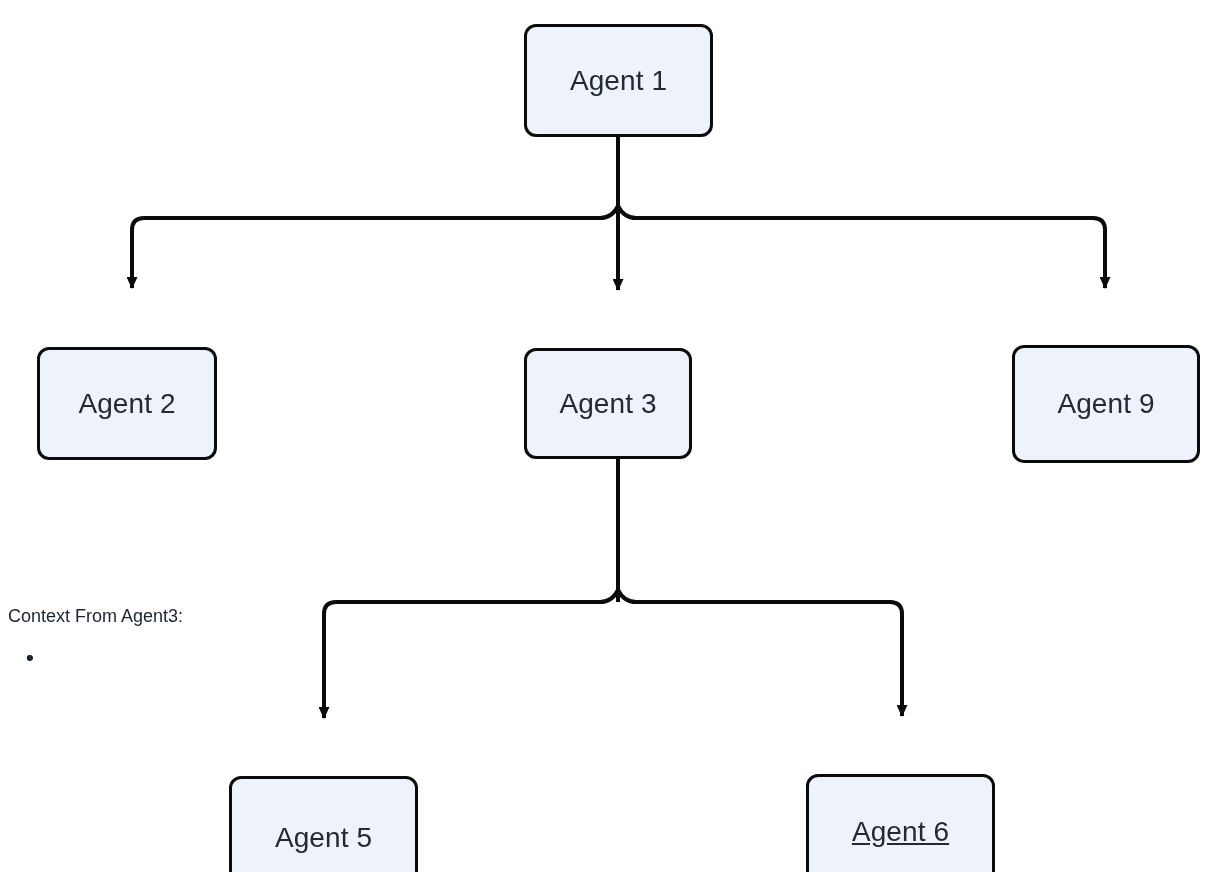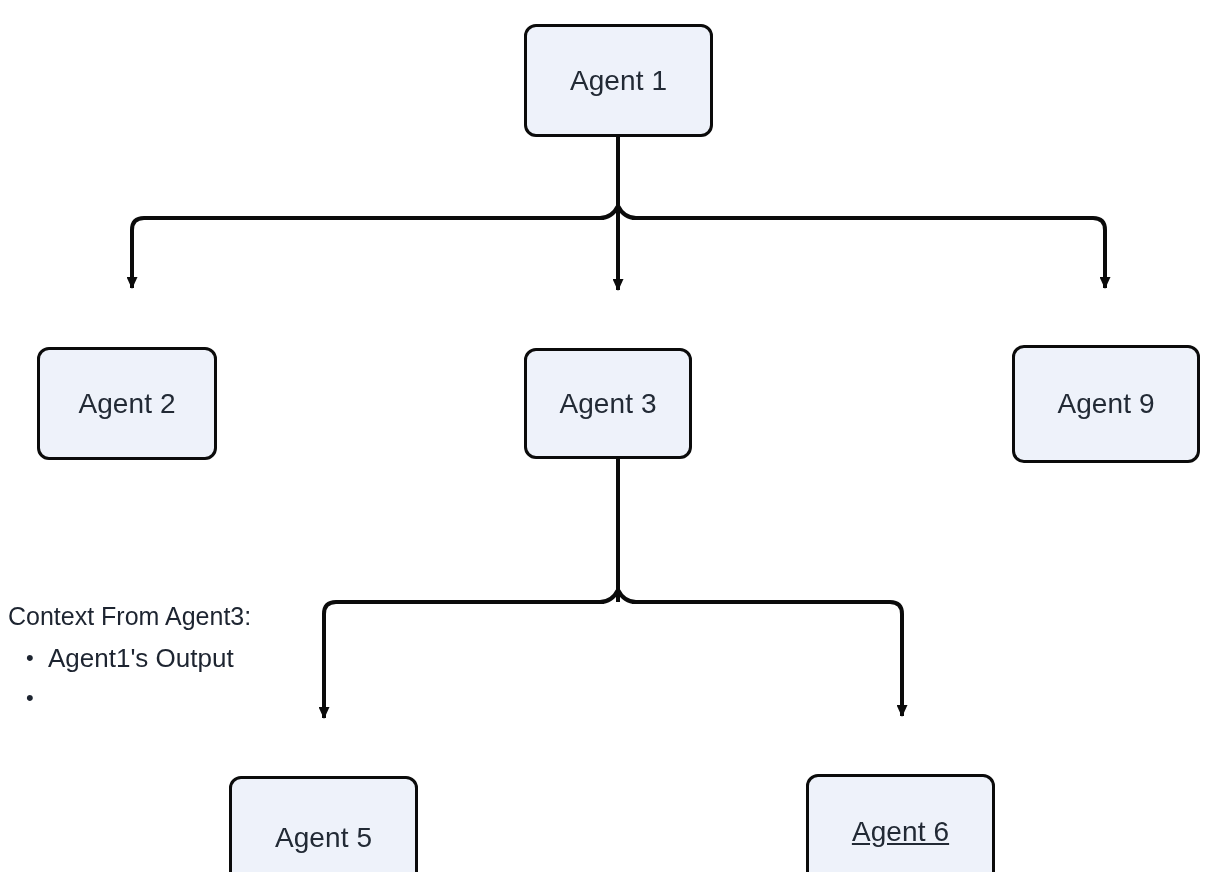--- a/index.html
+++ b/index.html
@@ -40,21 +40,21 @@
     z-index: 2;
     margin-top: 21px;
   }
   .note {
     position: absolute;
     z-index: 3;
     color: #1d2430;
     font-family: "Liberation Sans", sans-serif;
   }
   .note-title {
-    font-size: 25px;
+    font-size: 18px;
     line-height: 32px;
     white-space: nowrap;
   }
   .note-list {
     list-style: none;
     margin: 6px 0 0 0;
     padding: 0;
   }
   .note-list li {
     font-size: 26px;
@@ -133,21 +133,20 @@
 
   <div class="node" style="left:806px; top:753px; width:189px; height:115px;text-decoration:underline;">
     <span>Agent 6</span>
   </div>
 
   <div class="note" style="left:8px; top:600px;">
     <div class="note-title">Context From Agent3:</div>
     <ul class="note-list">
       <li>
         <span class="bullet">•</span>
-        <span>Agent1's Output</span>
       </li>
       <li>
         <span class="bullet">•</span>
       </li>
     </ul>
   </div>
 
 </div>
 
 </body></html>

